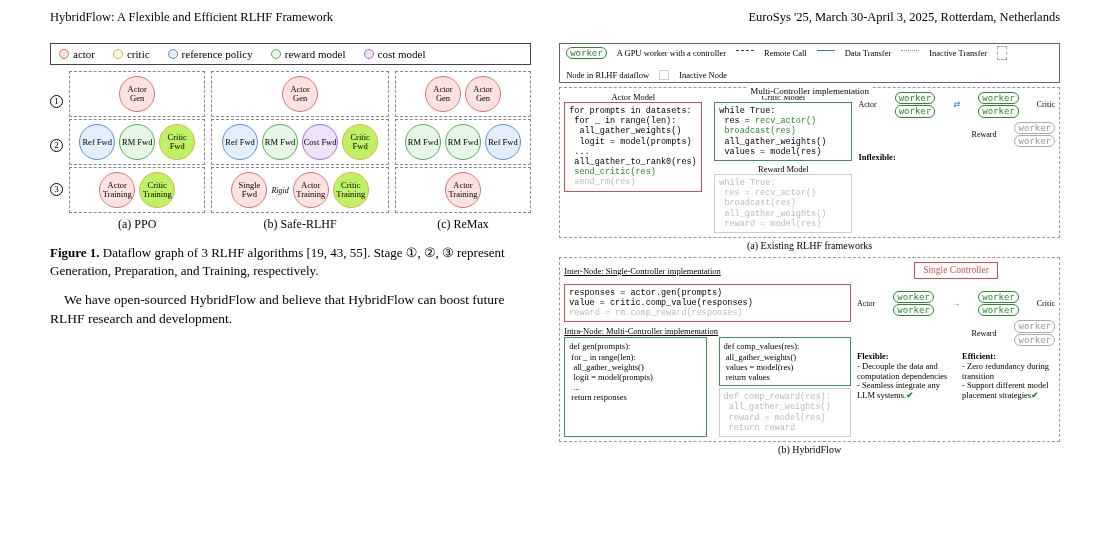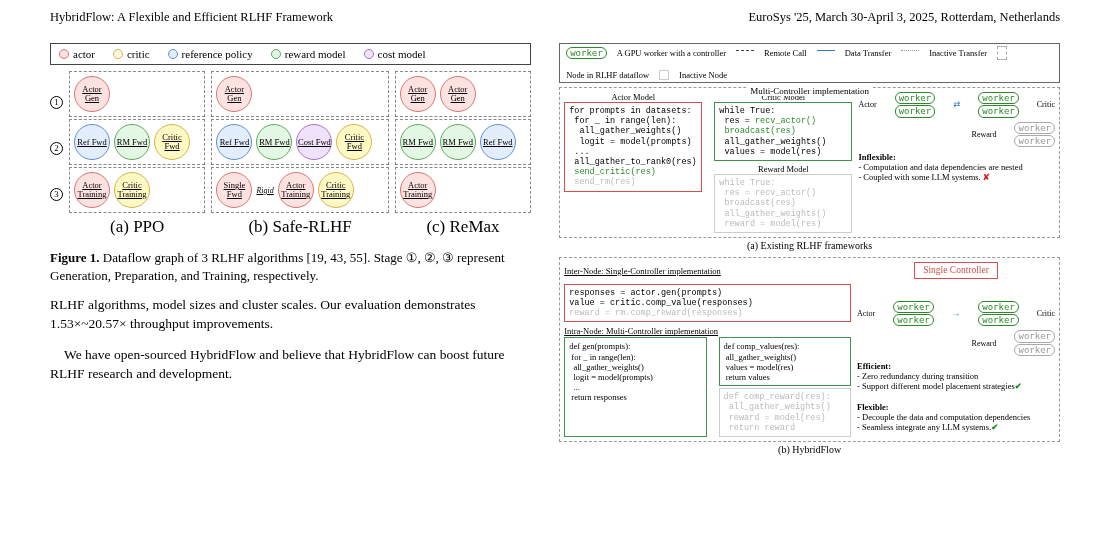--- a/index.html
+++ b/index.html
@@ -63,41 +63,40 @@
   .algo-block {
     flex: 1;
     display: flex;
     flex-direction: column;
   }
   .algo-stage {
     border: 1px dashed #888;
     padding: 4px 4px;
     margin-bottom: 2px;
     display: flex;
-    justify-content: flex-start;
+    justify-content: center;
     gap: 4px;
     position: relative;
-    text-decoration: underline;
   }
   .node-circle {
     border: 1.5px solid;
     border-radius: 50%;
     width: 36px; height: 36px;
     display: flex;
     align-items: center;
     justify-content: center;
     line-height: 1.05;
     font-size: 8.5px;
   }
   .n-actor { background: #fde2e2; border-color: #d97373; }
-  .n-critic { background: #fef9c3; border-color: #d9b24a; }
+  .n-critic { background: #bef264; border-color: #d9b24a; }
   .n-ref { background: #e3eefd; border-color: #5f8fd0; }
   .n-rm { background: #e4f6e4; border-color: #5ea85e; }
   .n-cost { background: #f0e2fa; border-color: #a674cf; }
-  .algo-caption { text-align: center; font-size: 17px; margin-top: 2px; }
+  .algo-caption { text-align: center; font-size: 12px; margin-top: 2px; }
 
   .fig-caption { font-size: 13px; margin-top: 12px; line-height: 1.35; }
   .body-text { font-size: 13.5px; line-height: 1.4; margin-top: 12px; }
   .indent { text-indent: 14px; }
 
   
   .fig2 { font-size: 8.5px; }
   .fig2-top-legend {
     border: 1px solid #666;
     padding: 2px 6px;
@@ -146,32 +145,31 @@
     display: flex;
     flex-direction: column;
     gap: 1px;
     align-items: center;
   }
   .side-label-box {
     display: flex;
     gap: 12px;
     font-size: 8.5px;
     margin-top: 6px;
-    flex-direction: column;
   }
   .side-label-box > div { flex: 1; }
   .xmark { color: #d22; font-weight: bold; }
   .check { color: #1a8a1a; font-weight: bold; }
   .single-ctrl {
     border: 1.5px solid #d54d4d;
     color: #d54d4d;
     padding: 2px 8px;
     font-size: 9.5px;
     text-align: center;
-    margin-bottom: 22px;
+    margin-bottom: 12px;
     display: inline-block;
   }
   .sub-caption { text-align: center; font-size: 10px; margin-top: 2px; }
   .intra-label { font-size: 8.5px; margin: 4px 0 1px 0; text-decoration: underline; }
   .wk-group { display: flex; gap: 18px; align-items: center; justify-content: center; margin-bottom: 4px; }
   .wk-col { display: flex; flex-direction: column; gap: 1px; align-items: center; }
   .tiny-label { font-size: 8px; }
   .dashed-node-box { border: 1px dashed #aaa; padding: 1px 2px; }
 </style>
 </head>
@@ -265,21 +263,20 @@
           <div class="node-circle n-actor">Actor Training</div>
         </div>
         <div class="algo-caption">(c) ReMax</div>
       </div>
     </div>
 
     <div class="fig-caption">
       <b>Figure 1.</b><span> Dataflow graph of 3 RLHF algorithms [19, 43, 55]. Stage ①, ②, ③ represent Generation, Preparation, and Training, respectively.</span>
     </div>
 
-    <div class="body-text">RLHF algorithms, model sizes and cluster scales. Our evaluation demonstrates 1.53×~20.57× throughput improvements.</div>
     <div class="body-text indent">We have open-sourced HybridFlow and believe that HybridFlow can boost future RLHF research and development.</div>
   </div>
 
   <div class="col col-right fig2">
 
     <div class="fig2-top-legend">
       <span class="wk-badge">worker</span>
       <span>A GPU worker with a controller</span>
       <span class="arrow"></span>
         <span>Remote Call</span>
@@ -343,21 +340,21 @@
             </div>
         </div>
         <div class="wk-group" style="justify-content:flex-end">
           <span class="tiny-label">Reward</span>
           <div class="wk-col workers-stack">
               <span class="wk-badge grey">worker</span>
               <span class="wk-badge grey">worker</span>
             </div>
         </div>
         <div class="side-label-box">
-          <div><b>Inflexible:</b><br><span>- Computation and data dependencies are nested<br>- Coupled with some LLM systems. <span class="xmark">✘</span></span></div>
+          <div><b>Inflexible:</b><br></div>
         </div>
       </div>
     </div>
     <div class="sub-caption">(a) Existing RLHF frameworks</div>
 
     <div class="fig2-panel" style="margin-top:6px">
       <div style="flex:1">
         <div class="intra-label">Inter-Node: Single-Controller implementation</div>
         <div class="code-box code-inter">responses = actor.gen(prompts)
 value = critic.comp_value(responses)
@@ -399,21 +396,21 @@
           <span class="tiny-label">Critic</span>
         </div>
         <div class="wk-group" style="justify-content:flex-end">
           <span class="tiny-label">Reward</span>
           <div class="wk-col workers-stack">
               <span class="wk-badge grey">worker</span>
               <span class="wk-badge grey">worker</span>
             </div>
         </div>
         <div class="side-label-box">
+          <div><b>Flexible:</b><br><span>- Decouple the data and computation dependencies<br>- Seamless integrate any LLM systems.<span class="check">✔</span></span></div>
           <div><b>Efficient:</b><br><span>- Zero redundancy during transition<br>- Support different model placement strategies<span class="check">✔</span></span></div>
-          <div><b>Flexible:</b><br><span>- Decouple the data and computation dependencies<br>- Seamless integrate any LLM systems.<span class="check">✔</span></span></div>
         </div>
       </div>
     </div>
     <div class="sub-caption">(b) HybridFlow</div>
 
   </div>
 </div>
 
 </body></html>

